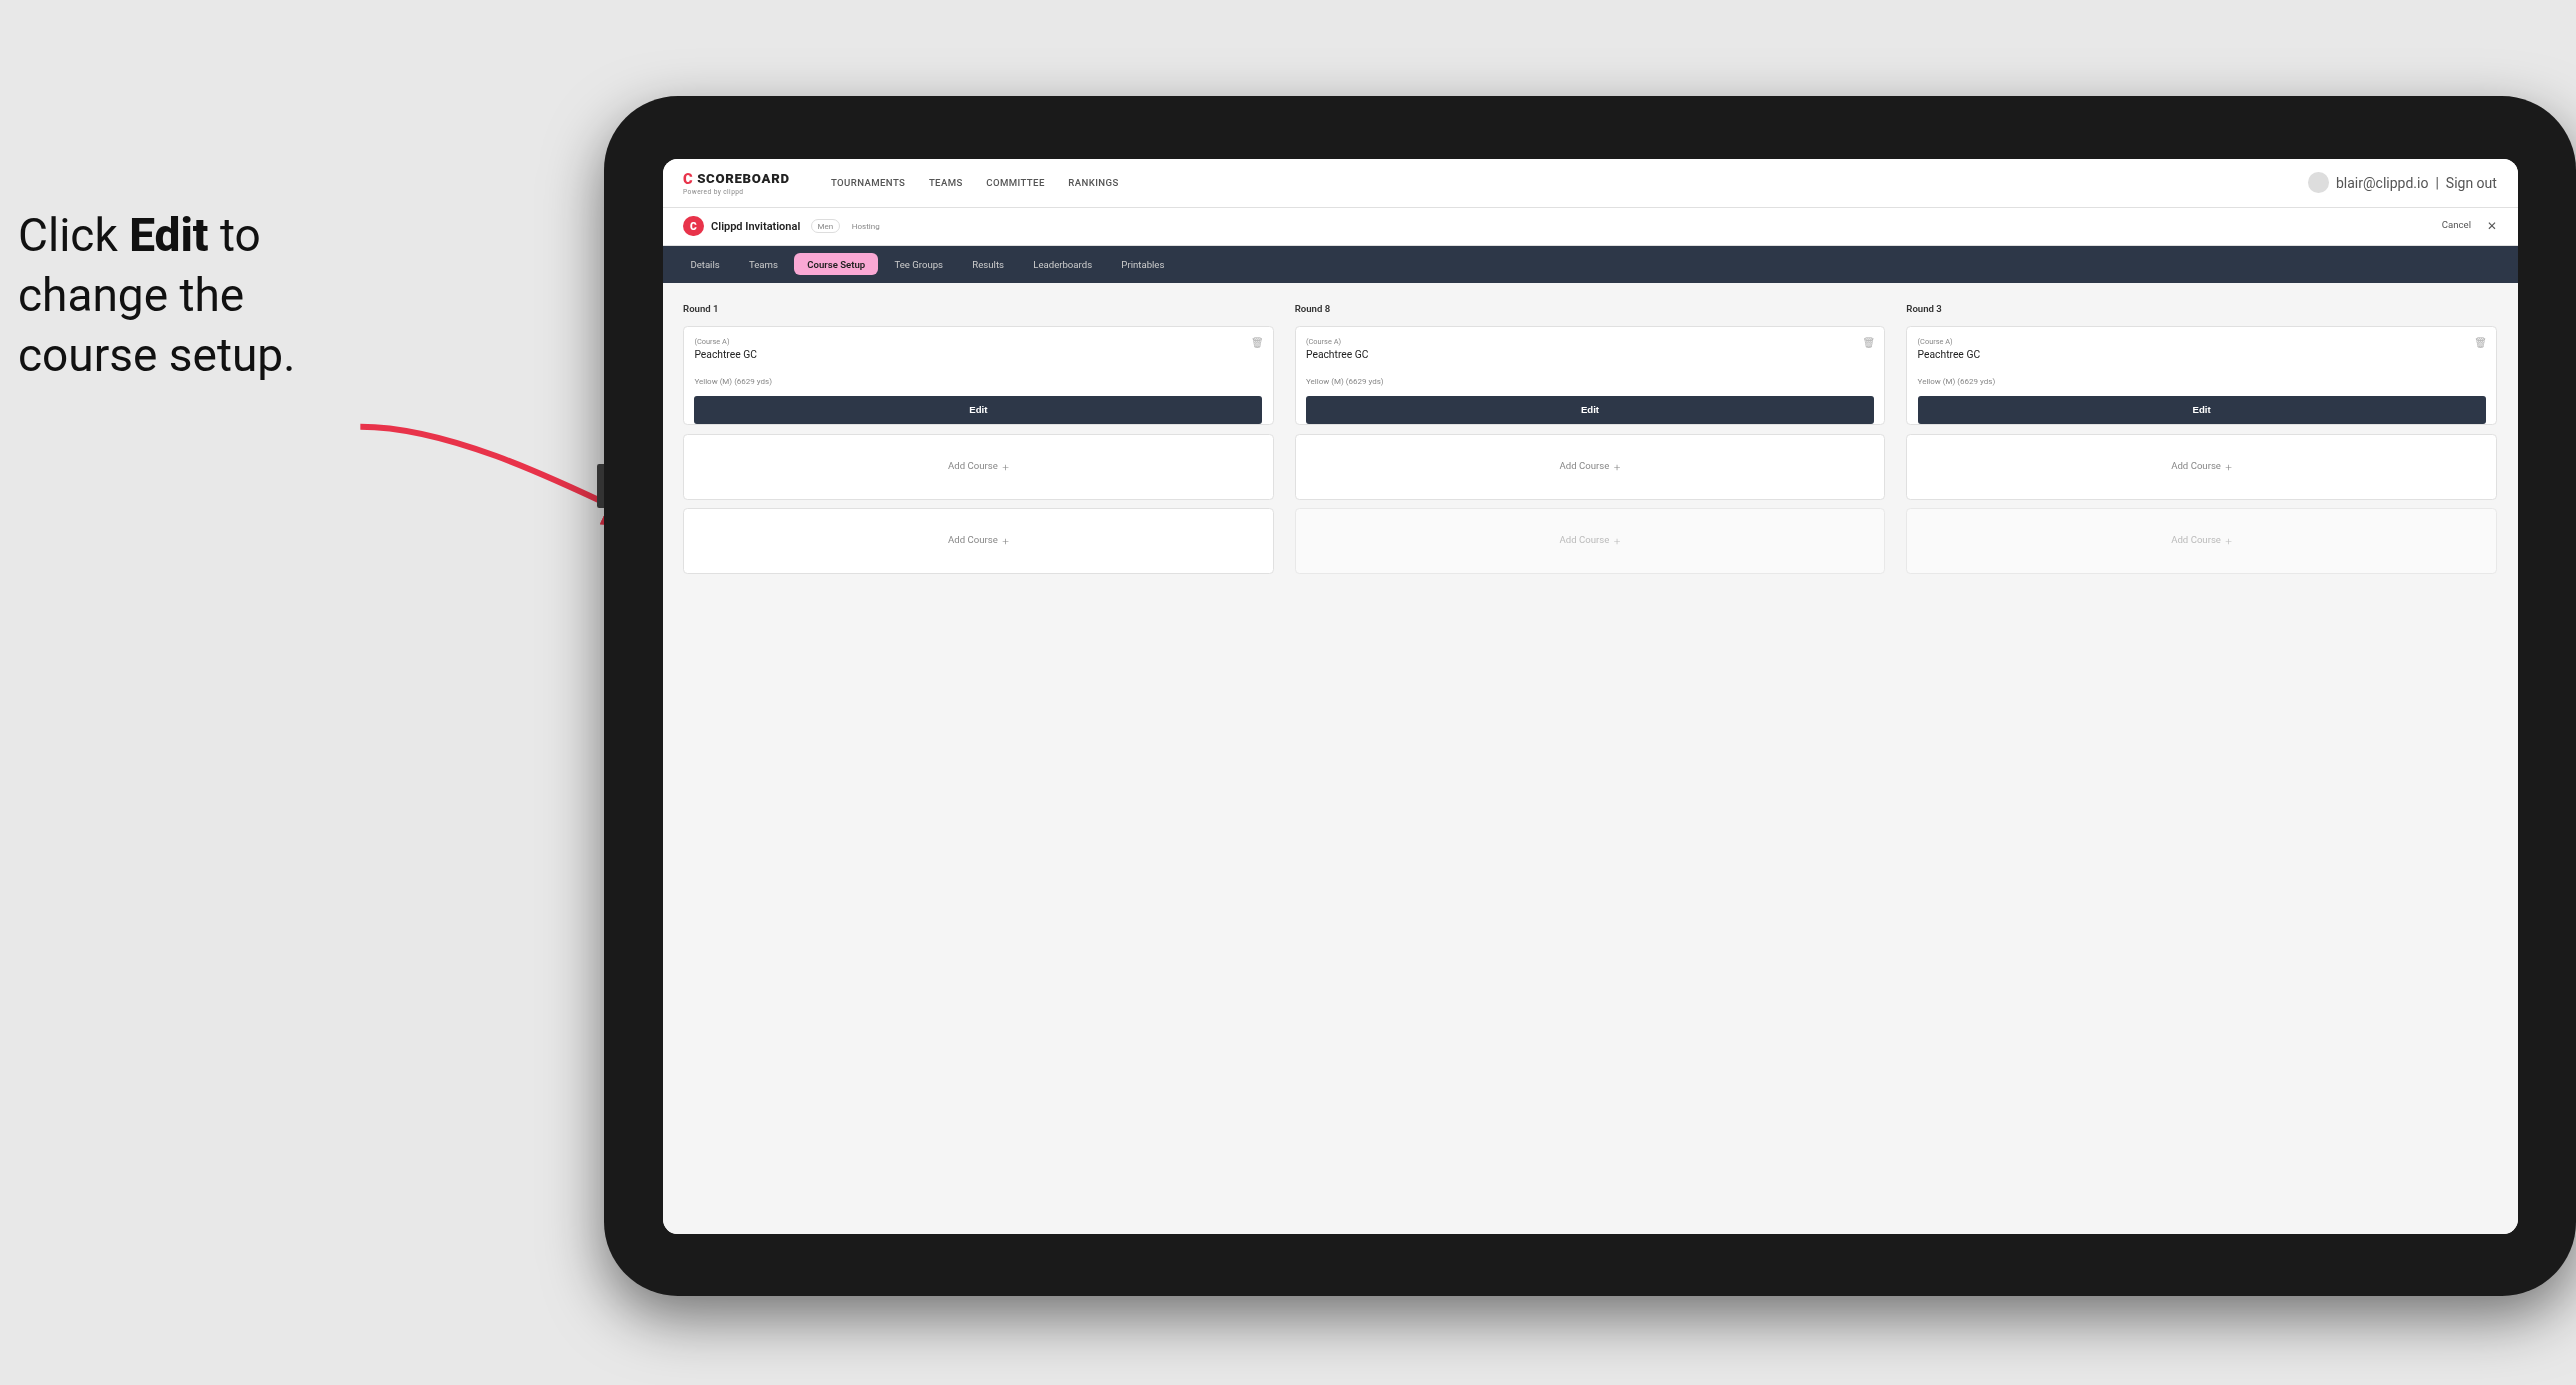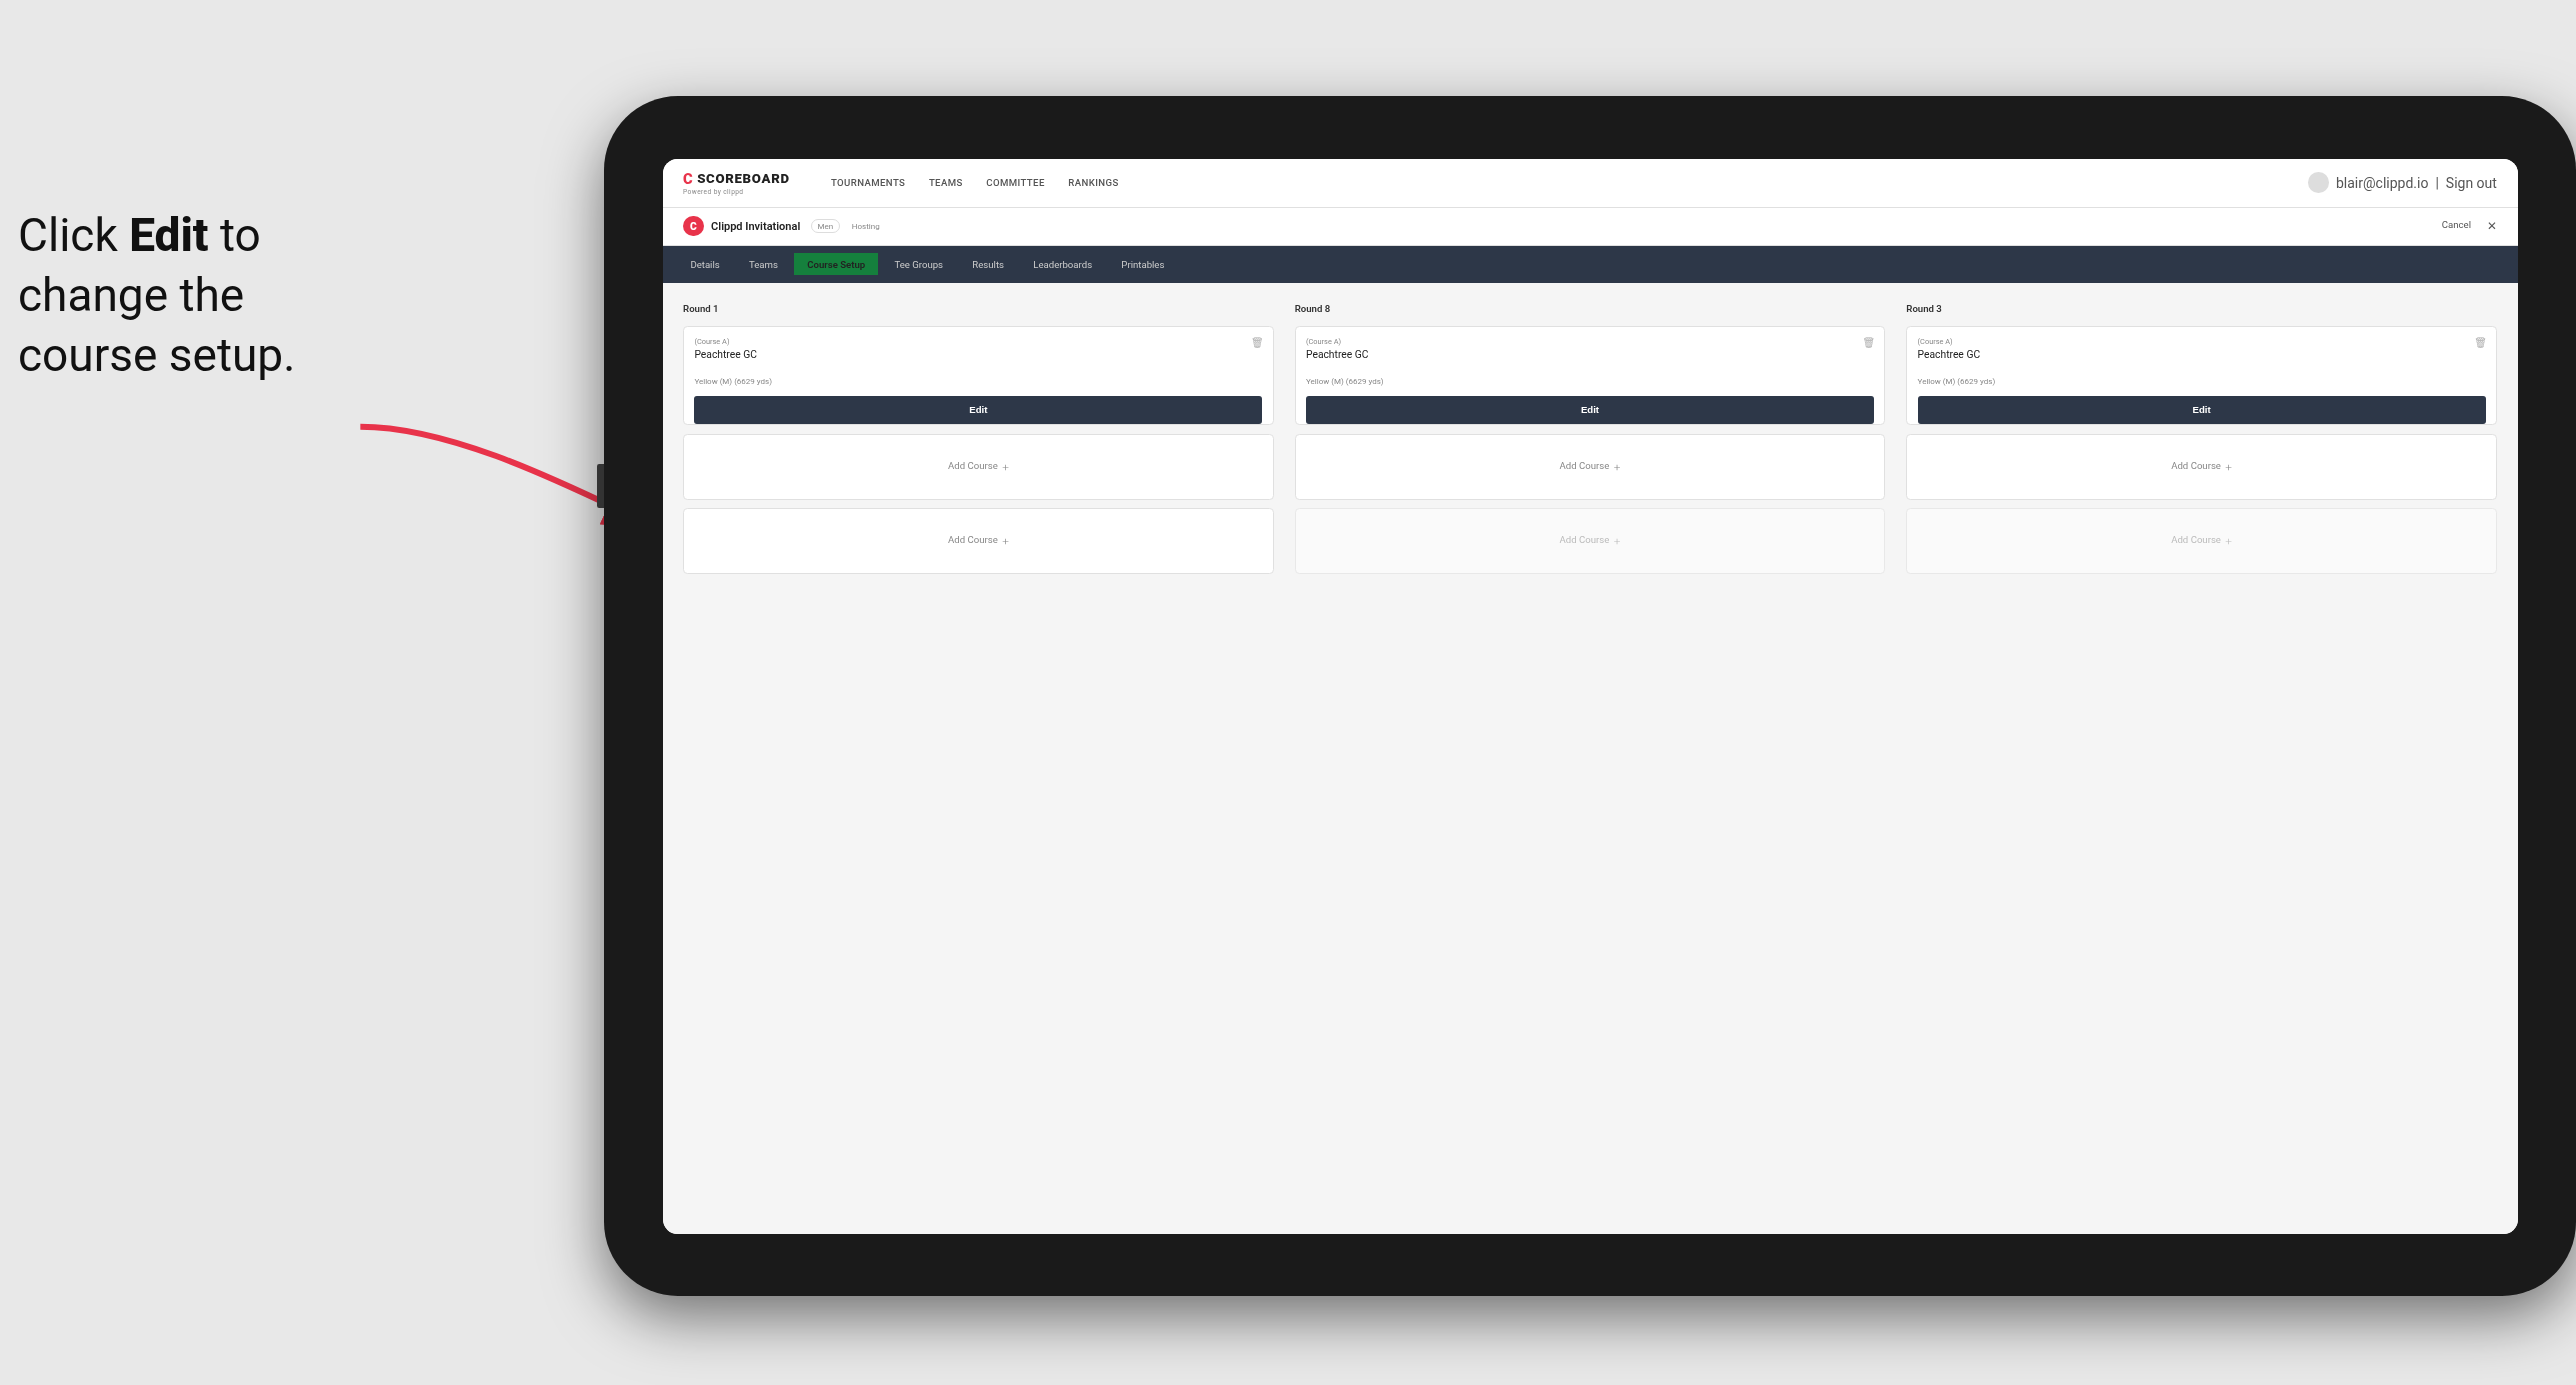--- a/index.html
+++ b/index.html
@@ -204,24 +204,24 @@
 
     .tab-item {
       padding: 5.9px 13.2px;
       font-size: 9.6px;
       color: #ccc;
       cursor: pointer;
       border-radius: 2.9px;
     }
 
     .tab-item.active {
-      background: #15803d;
+      background: #f9a8d4;
       color: #222;
       font-weight: 600;
-      border-radius: 0;
+      border-radius: 6px;
     }
 
     
     .main-content {
       background: #f5f5f5;
       padding: 20.6px;
       flex: 1;
       height: calc(1075px - 49px - 38px - 37px);
       overflow: hidden;
     }

